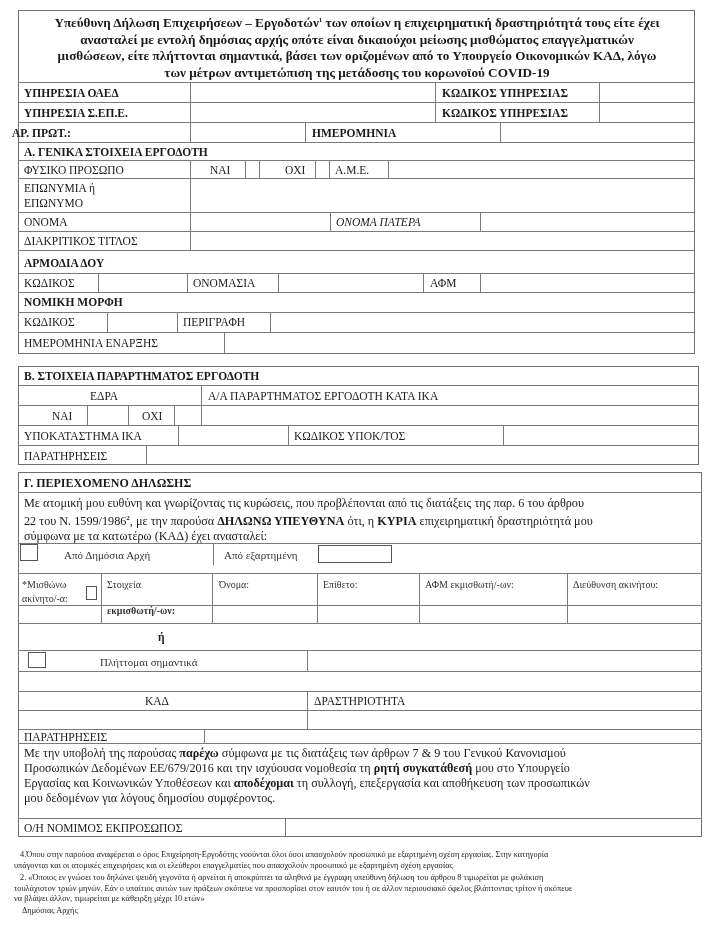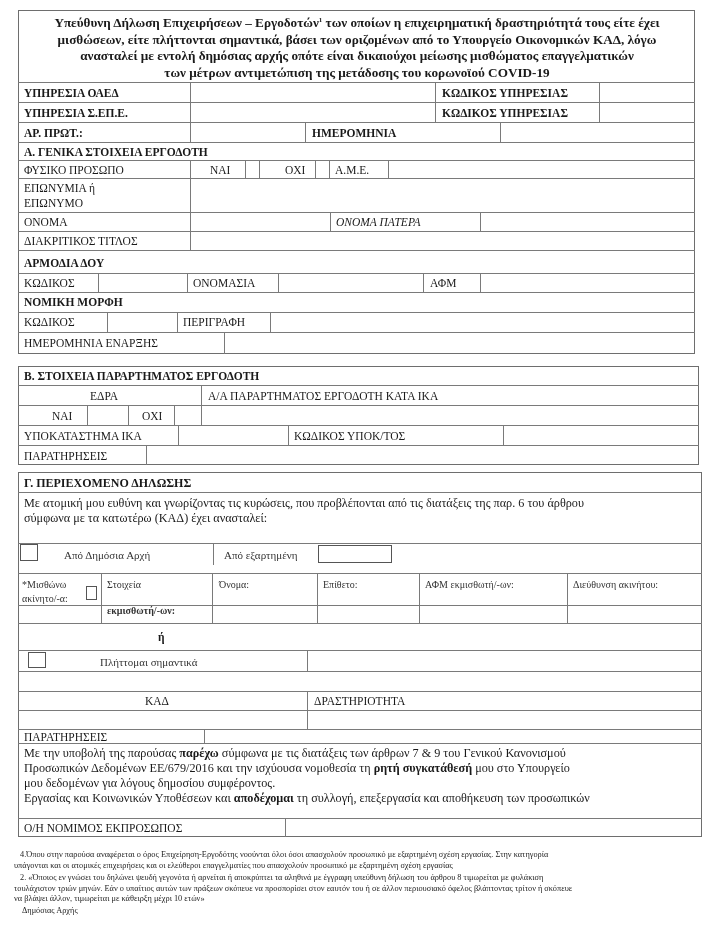--- a/index.html
+++ b/index.html
@@ -24,22 +24,22 @@
   sup { font-size: 7px; }
   .field { position: absolute; }
 </style>
 </head>
 <body>
 
 <div class="box" style="left:18px;top:10px;width:677px;height:344px;"></div>
 
 <div class="title">
   <div><span>Υπεύθυνη Δήλωση Επιχειρήσεων – Εργοδοτών</span><sup>1</sup><span> των οποίων η επιχειρηματική δραστηριότητά τους είτε έχει</span></div>
+  <div>ανασταλεί με εντολή δημόσιας αρχής οπότε είναι δικαιούχοι μείωσης μισθώματος επαγγελματικών</div>
   <div>μισθώσεων, είτε πλήττονται σημαντικά, βάσει των οριζομένων από το Υπουργείο Οικονομικών ΚΑΔ, λόγω</div>
-  <div>ανασταλεί με εντολή δημόσιας αρχής οπότε είναι δικαιούχοι μείωσης μισθώματος επαγγελματικών</div>
   <div>των μέτρων  αντιμετώπιση της μετάδοσης του κορωνοϊού COVID-19</div>
 </div>
 
 <div class="hl" style="left:18px;top:82px;width:677px;"></div>
 <div class="vl" style="left:190px;top:82px;height:60px;"></div>
 <div class="vl" style="left:435px;top:82px;height:40px;"></div>
 <div class="vl" style="left:599px;top:82px;height:40px;"></div>
 <span class="t b" style="left:24px;top:86px;">ΥΠΗΡΕΣΙΑ ΟΑΕΔ</span>
 <div class="field" style="left:191px;top:83px;width:243px;height:18px;"></div>
 <span class="t b" style="left:442px;top:86px;">ΚΩΔΙΚΟΣ ΥΠΗΡΕΣΙΑΣ</span>
@@ -47,21 +47,21 @@
 
 <div class="hl" style="left:18px;top:102px;width:677px;"></div>
 <span class="t b" style="left:24px;top:106px;">ΥΠΗΡΕΣΙΑ Σ.ΕΠ.Ε.</span>
 <div class="field" style="left:191px;top:103px;width:243px;height:18px;"></div>
 <span class="t b" style="left:442px;top:106px;">ΚΩΔΙΚΟΣ ΥΠΗΡΕΣΙΑΣ</span>
 <div class="field" style="left:600px;top:103px;width:94px;height:18px;"></div>
 
 <div class="hl" style="left:18px;top:122px;width:677px;"></div>
 <div class="vl" style="left:305px;top:122px;height:20px;"></div>
 <div class="vl" style="left:500px;top:122px;height:20px;"></div>
-<span class="t b" style="left:24px;top:126px;">ΑΡ. ΠΡΩΤ.:</span>
+<span class="t b" style="left:12px;top:126px;">ΑΡ. ΠΡΩΤ.:</span>
 <div class="field" style="left:191px;top:123px;width:113px;height:18px;"></div>
 <span class="t b" style="left:312px;top:126px;">ΗΜΕΡΟΜΗΝΙΑ</span>
 <div class="field" style="left:501px;top:123px;width:193px;height:18px;"></div>
 
 <div class="hl" style="left:18px;top:142px;width:677px;"></div>
 <span class="t b" style="left:24px;top:145px;">Α. ΓΕΝΙΚΑ ΣΤΟΙΧΕΙΑ ΕΡΓΟΔΟΤΗ</span>
 
 <div class="hl" style="left:18px;top:160px;width:677px;"></div>
 <div class="vl" style="left:190px;top:160px;height:90px;"></div>
 <div class="vl" style="left:245px;top:160px;height:18px;"></div>
@@ -158,20 +158,21 @@
 <div class="vl" style="left:146px;top:445px;height:20px;"></div>
 <span class="t" style="left:24px;top:449px;">ΠΑΡΑΤΗΡΗΣΕΙΣ</span>
 <div class="field" style="left:147px;top:446px;width:551px;height:18px;"></div>
 
 <div class="box" style="left:18px;top:472px;width:684px;height:365px;"></div>
 <span class="t b" style="left:24px;top:476px;font-size:12px;">Γ. ΠΕΡΙΕΧΟΜΕΝΟ ΔΗΛΩΣΗΣ</span>
 
 <div class="hl" style="left:18px;top:492px;width:684px;"></div>
 <div class="para" style="left:24px;top:496px;width:672px;">
   <div>Με ατομική μου ευθύνη και γνωρίζοντας τις κυρώσεις, που προβλέπονται από τις διατάξεις της παρ. 6 του άρθρου</div>
+  <div><span>22 του Ν. 1599/1986</span><sup class="b">2</sup><span>, με την παρούσα </span><b>ΔΗΛΩΝΩ ΥΠΕΥΘΥΝΑ</b><span> ότι, η </span><b>ΚΥΡΙΑ</b><span> επιχειρηματική  δραστηριότητά μου</span></div>
   <div>σύμφωνα με τα κατωτέρω (ΚΑΔ) έχει ανασταλεί:</div>
 </div>
 
 <div class="hl" style="left:18px;top:543px;width:684px;"></div>
 <div class="vl" style="left:213px;top:543px;height:22px;"></div>
 <div class="chk" style="left:20px;top:544px;width:18px;height:17px;"></div>
 <span class="t small" style="left:64px;top:548px;font-size:11px;">Από Δημόσια Αρχή</span>
 <span class="t small" style="left:224px;top:548px;font-size:11px;">Από εξαρτημένη</span>
 <div class="chk" style="left:318px;top:545px;width:74px;height:18px;"></div>
 
@@ -219,22 +220,22 @@
 
 <div class="hl" style="left:18px;top:729px;width:684px;"></div>
 <div class="vl" style="left:204px;top:729px;height:14px;"></div>
 <span class="t" style="left:24px;top:730px;">ΠΑΡΑΤΗΡΗΣΕΙΣ</span>
 <div class="field" style="left:205px;top:730px;width:496px;height:12px;"></div>
 
 <div class="hl" style="left:18px;top:743px;width:684px;"></div>
 <div class="para" style="left:24px;top:746px;width:672px;">
   <div><span>Με την υποβολή της παρούσας </span><b>παρέχω</b><span> σύμφωνα με τις διατάξεις των άρθρων 7 &amp; 9 του Γενικού Κανονισμού</span></div>
   <div><span>Προσωπικών Δεδομένων ΕΕ/679/2016 και την ισχύουσα νομοθεσία τη </span><b>ρητή συγκατάθεσή</b><span> μου στο Υπουργείο</span></div>
+  <div><span>Εργασίας και Κοινωνικών Υποθέσεων και </span><b>αποδέχομαι</b><span> τη συλλογή, επεξεργασία και αποθήκευση των προσωπικών</span></div>
   <div>μου δεδομένων για λόγους δημοσίου συμφέροντος.</div>
-  <div><span>Εργασίας και Κοινωνικών Υποθέσεων και </span><b>αποδέχομαι</b><span> τη συλλογή, επεξεργασία και αποθήκευση των προσωπικών</span></div>
 </div>
 
 <div class="hl" style="left:18px;top:818px;width:684px;"></div>
 <div class="vl" style="left:285px;top:818px;height:19px;"></div>
 <span class="t" style="left:24px;top:821px;">Ο/Η  ΝΟΜΙΜΟΣ ΕΚΠΡΟΣΩΠΟΣ</span>
 <div class="field" style="left:286px;top:819px;width:415px;height:17px;"></div>
 
 <div class="fn" style="left:14px;top:850px;width:708px;">
   <div style="padding-left:6px;">4.Όπου στην παρούσα αναφέρεται ο όρος Επιχείρηση-Εργοδότης νοούνται όλοι όσοι απασχολούν προσωπικό με εξαρτημένη σχέση εργασίας. Στην κατηγορία</div>
   <div>υπάγονται και οι ατομικές επιχειρήσεις και οι ελεύθεροι επαγγελματίες που απασχολούν προσωπικό με εξαρτημένη σχέση εργασίας</div>

